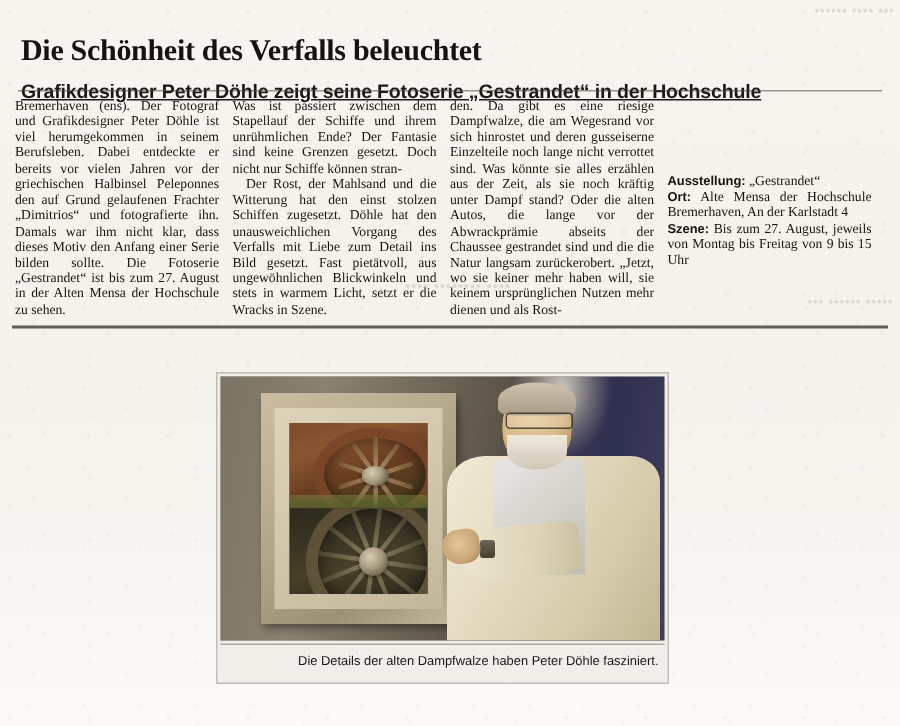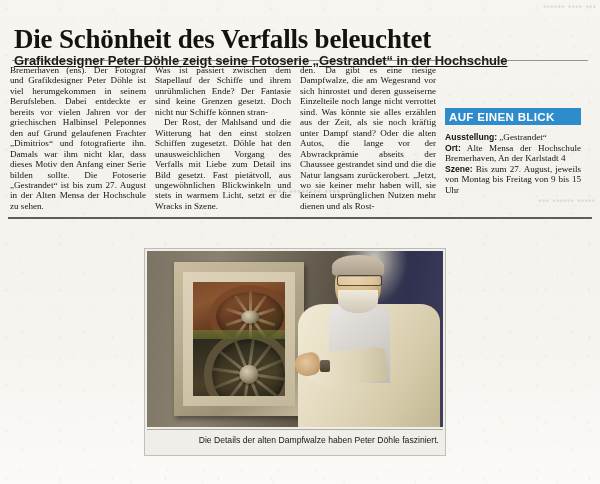--- a/index.html
+++ b/index.html
@@ -54,21 +54,21 @@
   }
 
   
   .headline {
     position: absolute;
     left: 14px;
     top: 6px;
     width: 572px;
     font-family: "Liberation Serif", serif;
     font-weight: bold;
-    font-size: 27px;
+    font-size: 20px;
     line-height: 30px;
     color: #151310;
     letter-spacing: -0.2px;
   }
   .subheadline {
     position: absolute;
     left: 14px;
     top: 42px;
     width: 572px;
     font-family: "Liberation Sans", sans-serif;
@@ -436,21 +436,20 @@
       <p>Der Rost, der Mahlsand und die Witterung hat den einst stolzen Schiffen zugesetzt. Döhle hat den unausweichlichen Vorgang des Verfalls mit Liebe zum Detail ins Bild gesetzt. Fast pietätvoll, aus ungewöhnlichen Blickwinkeln und stets in warmem Licht, setzt er die Wracks in Szene.</p>
     </div>
 
     <div class="col">
       <p>den. Da gibt es eine riesige Dampfwalze, die am Wegesrand vor sich hinrostet und deren gusseiserne Einzelteile noch lange nicht verrottet sind. Was könnte sie alles erzählen aus der Zeit, als sie noch kräftig unter Dampf stand? Oder die alten Autos, die lange vor der Abwrackprämie abseits der Chaussee gestrandet sind und die die Natur langsam zurückerobert. „Jetzt, wo sie keiner mehr haben will, sie keinem ursprünglichen Nutzen mehr dienen und als Rost-</p>
     </div>
 
     <div class="col">
 
       <div class="blick-box">
-        <div class="blick-header">AUF EINEN BLICK</div>
         <div class="blick-body">
           <span class="lbl">Ausstellung:</span>
           <span>„Gestrandet“</span><br>
           <span class="lbl">Ort:</span>
           <span>Alte Mensa der Hochschule Bremerhaven, An der Karlstadt 4</span><br>
           <span class="lbl">Szene:</span>
           <span>Bis zum 27. August, jeweils von Montag bis Freitag von 9 bis 15 Uhr</span>
         </div>
       </div>
     </div>

